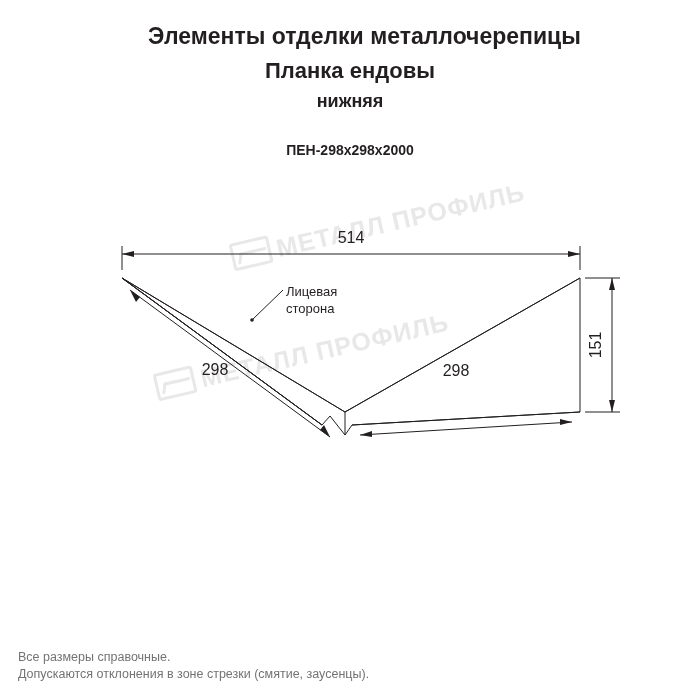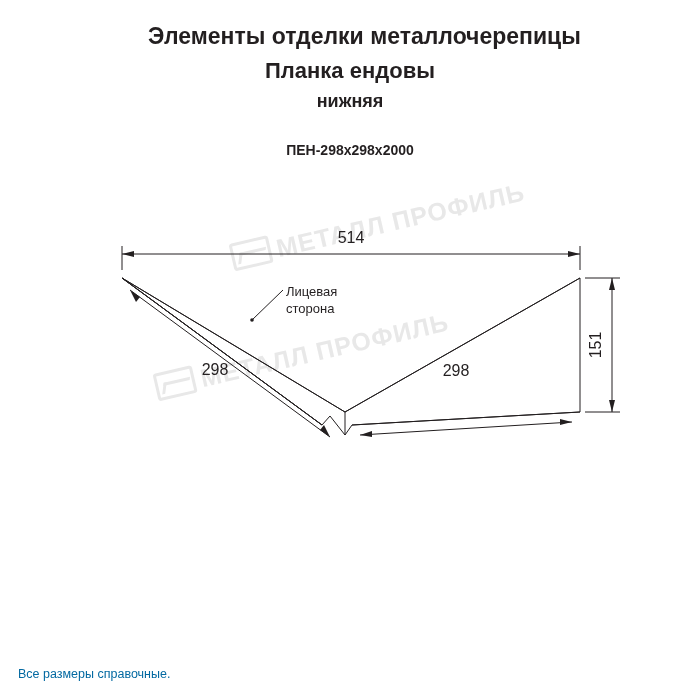--- a/index.html
+++ b/index.html
@@ -100,21 +100,21 @@
     transform: skewX(-20deg);
   }
   .wm-1 { top: 30px; left: 228px; transform: rotate(-13deg); }
   .wm-2 { top: 160px; left: 152px; transform: rotate(-13deg); }
   .footer {
     position: absolute;
     left: 18px;
     bottom: 17px;
     font-size: 12.5px;
     line-height: 17px;
-    color: #0369a1;
+    color: #737373;
   }
   .footer div { white-space: nowrap; }
   svg text {
     font-family: "Liberation Sans", sans-serif;
     fill: #231f20;
   }
 </style>
 </head>
 <body>
 
@@ -204,15 +204,16 @@
       <text x="215" y="195" text-anchor="middle" font-size="16">298</text>
       <text x="456" y="196" text-anchor="middle" font-size="16">298</text>
       <text x="601" y="165" text-anchor="middle" font-size="16" transform="rotate(-90 601 165)">151</text>
       <text x="286" y="116" text-anchor="start" font-size="13">Лицевая</text>
       <text x="286" y="133" text-anchor="start" font-size="13">сторона</text>
     </svg>
   </div>
 
   <div class="footer">
     <div>Все размеры справочные.</div>
+    <div>Допускаются отклонения в зоне стрезки (смятие, заусенцы).</div>
   </div>
 
 </div>
 
 </body></html>

